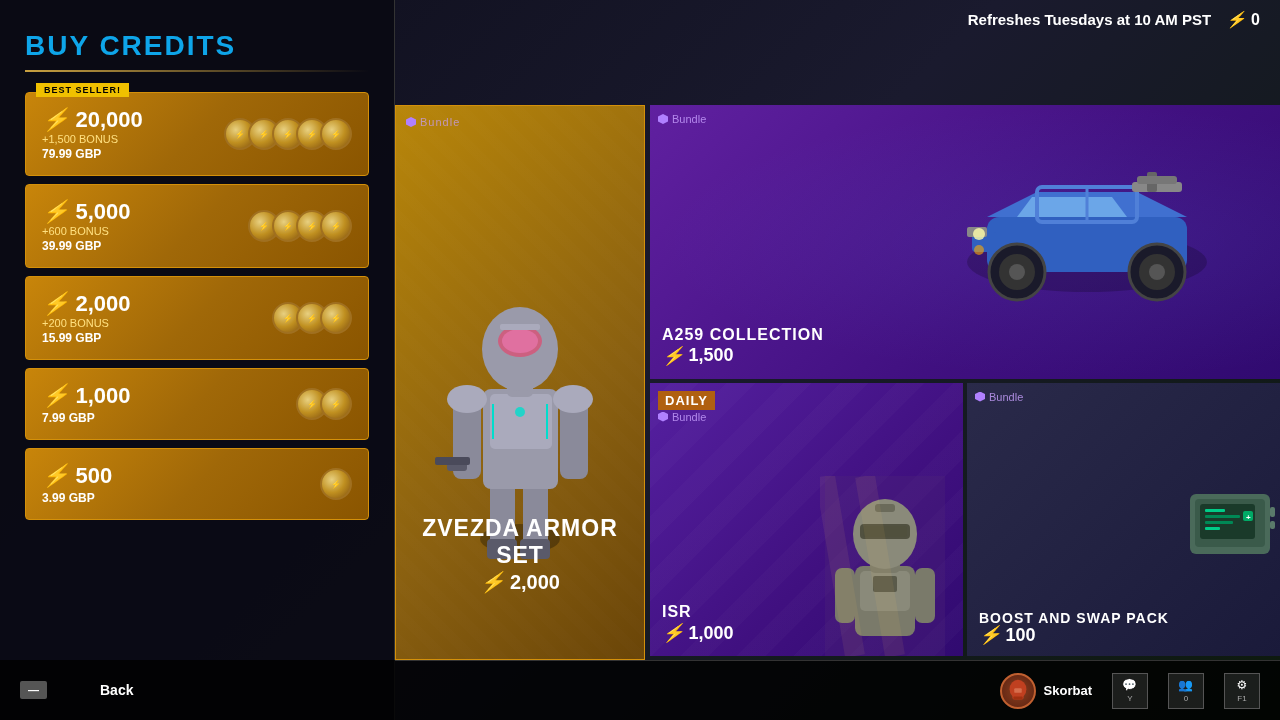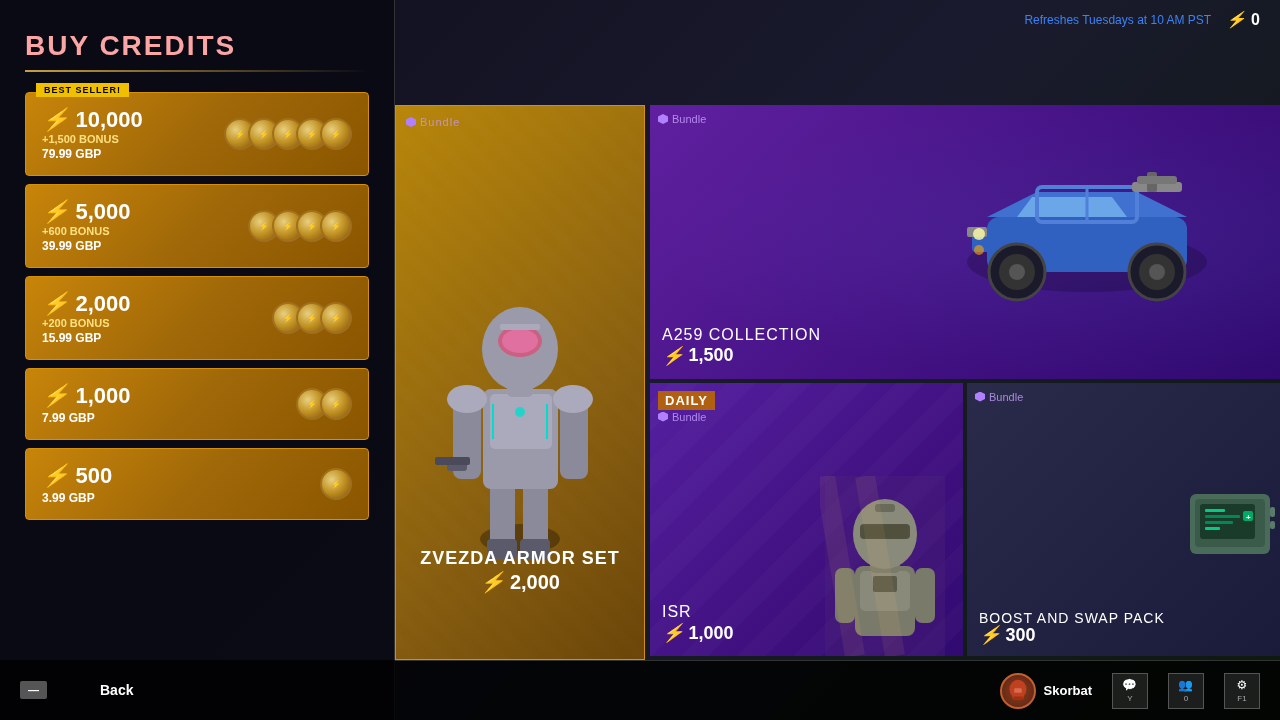--- a/index.html
+++ b/index.html
@@ -27,21 +27,21 @@
       width: 395px;
       height: 720px;
       background: rgba(10, 10, 20, 0.92);
       border-right: 1px solid #333;
       padding: 30px 25px;
     }
 
     .buy-credits-title {
       font-size: 28px;
       font-weight: 900;
-      color: #fca5a5;
+      color: #0ea5e9;
       letter-spacing: 2px;
       text-transform: uppercase;
       margin-bottom: 8px;
     }
 
     .title-underline {
       width: 100%;
       height: 2px;
       background: linear-gradient(to right, #c8a040, transparent);
       margin-bottom: 20px;
@@ -82,21 +82,21 @@
       align-items: center;
       gap: 6px;
       font-size: 22px;
       font-weight: 900;
       color: #ffffff;
     }
 
     .credit-bonus {
       font-size: 11px;
       color: #ffe080;
-      font-weight: 700;
+      font-weight: 400;
     }
 
     .credit-price {
       font-size: 12px;
       color: #ffffff;
       font-weight: 600;
       margin-top: 2px;
     }
 
     .credit-coins {
@@ -144,22 +144,23 @@
     .credits-display {
       display: flex;
       align-items: center;
       gap: 5px;
       color: #ffffff;
       font-size: 16px;
       font-weight: 700;
     }
 
     .refresh-text {
-      color: #3b82f6;
-      font-size: 12px;
+      color: #ffffff;
+      font-size: 15px;
+      font-weight: bold;
     }
 
     
     .featured-item {
       position: absolute;
       left: 0;
       top: 105px;
       width: 250px;
       bottom: 60px;
       background: linear-gradient(135deg, #b8860a 0%, #8a6010 60%, #6a4508 100%);
@@ -174,21 +175,21 @@
       color: rgba(255,255,255,0.6);
       font-size: 12px;
       letter-spacing: 1px;
     }
 
     .featured-title {
       position: absolute;
       bottom: 90px;
       left: 10px;
       right: 10px;
-      font-size: 18px;
+      font-size: 23px;
       font-weight: 900;
       color: #ffffff;
       text-transform: uppercase;
       letter-spacing: 1px;
       text-align: center;
     }
 
     .featured-price {
       position: absolute;
       bottom: 65px;
@@ -262,21 +263,21 @@
       left: 8px;
       color: rgba(200,160,255,0.8);
       font-size: 11px;
     }
 
     .item-title {
       position: absolute;
       bottom: 35px;
       left: 12px;
       font-size: 16px;
-      font-weight: 400;
+      font-weight: 700;
       color: #ffffff;
       text-transform: uppercase;
       letter-spacing: 1px;
     }
 
     .item-price {
       position: absolute;
       bottom: 12px;
       left: 12px;
       display: flex;
@@ -470,21 +471,21 @@
 
 <div class="buy-credits-panel">
   <div class="buy-credits-title">BUY CREDITS</div>
   <div class="title-underline"></div>
 
   <div class="credit-option" style="margin-top: 18px;">
     <div class="best-seller-badge">BEST SELLER!</div>
     <div class="credit-left">
       <div class="credit-amount">
         <span class="credit-sym">⚡</span>
-        <span>10,000</span>
+        <span>20,000</span>
       </div>
       <div class="credit-bonus">+1,500 BONUS</div>
       <div class="credit-price">79.99 GBP</div>
     </div>
     <div class="credit-coins">
       <div class="coin">⚡</div>
       <div class="coin">⚡</div>
       <div class="coin">⚡</div>
       <div class="coin">⚡</div>
       <div class="coin">⚡</div>
@@ -738,21 +739,21 @@
     </div>
 
     <div class="store-item store-item-boost" style="grid-column: 2; grid-row: 2;">
       <div class="item-badge-bundle">
         <span style="width:10px;height:10px;background:#b080ff;display:inline-block;clip-path:polygon(50% 0%, 100% 25%, 100% 75%, 50% 100%, 0% 75%, 0% 25%);"></span>
         <span>Bundle</span>
       </div>
       <div class="item-title" style="font-size:14px;bottom:30px;">BOOST AND SWAP PACK</div>
       <div class="item-price" style="bottom:10px;">
         <span class="credit-sym">⚡</span>
-        <span>300</span>
+        <span>100</span>
       </div>
 
       <div class="boost-item-img">
         <svg viewBox="0 0 90 70" width="90" height="70">
 
           <rect x="5" y="5" width="80" height="60" rx="6" fill="#4a6a5a"></rect>
           <rect x="10" y="10" width="70" height="48" rx="4" fill="#3a5a4a"></rect>
 
           <rect x="15" y="15" width="55" height="35" rx="3" fill="#1a3a2a"></rect>
 

